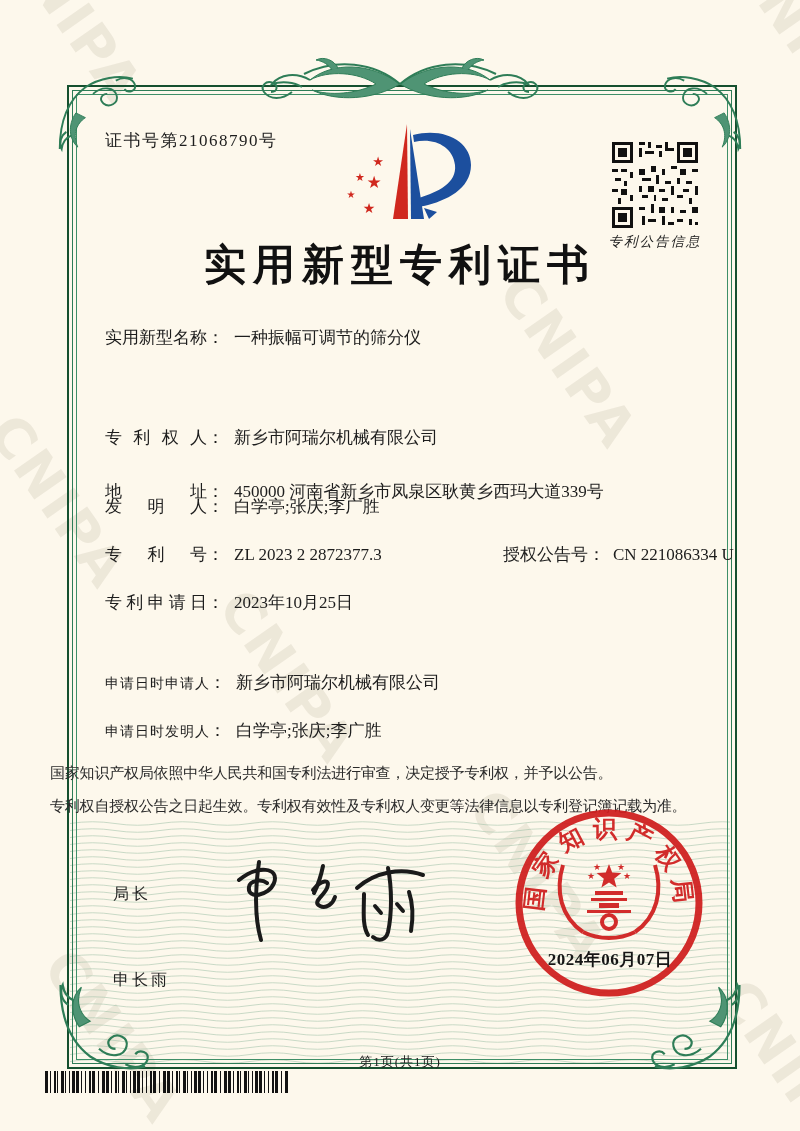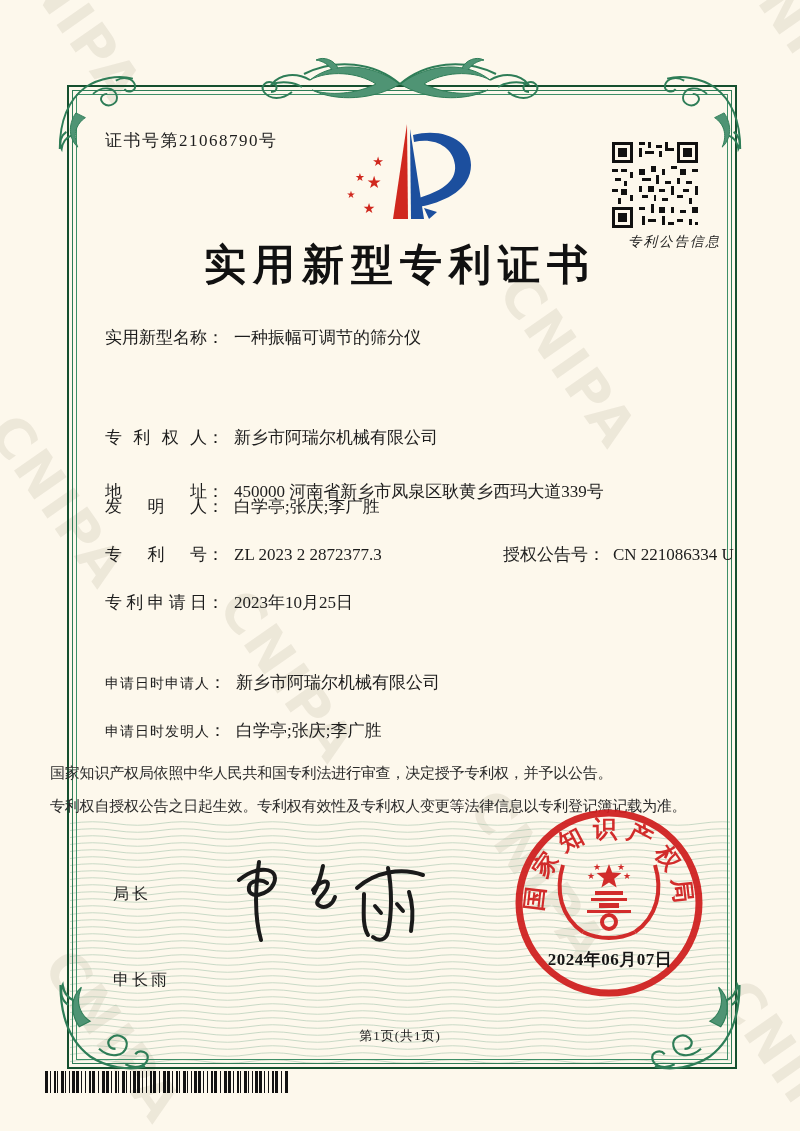--- a/index.html
+++ b/index.html
@@ -14,21 +14,21 @@
   
   .frame{position:absolute;left:67px;top:85px;width:666px;height:980px;z-index:1;
          border:2.5px solid #15502f;}
   .frame .f2{position:absolute;left:3px;top:3px;right:3px;bottom:3px;border:1.3px solid #2e7d57;}
   .frame .f3{position:absolute;left:7px;top:7px;right:7px;bottom:7px;border:0.8px solid #3f8f68;}
   .flourish{position:absolute;z-index:2;pointer-events:none;}
   
   .certno{position:absolute;left:105px;top:129px;font-size:17px;letter-spacing:1.5px;z-index:3;}
   .logo{position:absolute;left:323px;top:120px;width:162px;height:114px;z-index:3;}
   .qr{position:absolute;left:612px;top:142px;width:86px;height:86px;z-index:3;}
-  .qr-caption{position:absolute;left:589px;top:233px;width:132px;text-align:right;font-size:13.5px;
+  .qr-caption{position:absolute;left:589px;top:233px;width:132px;text-align:center;font-size:13.5px;
               letter-spacing:2px;font-style:italic;z-index:3;}
   .title{position:absolute;left:0;top:237px;width:800px;text-align:center;font-size:42px;
          font-weight:bold;letter-spacing:7px;box-sizing:border-box;z-index:3;color:#111;}
   
   .rows{position:absolute;left:105px;top:0;width:600px;z-index:3;font-size:17px;}
   .row{position:absolute;left:0;width:600px;white-space:nowrap;}
   .lab{display:inline-block;width:102px;text-align:justify;text-align-last:justify;vertical-align:baseline;}
   .lab.wide{width:104px;font-size:14px;margin-top:36px;}
   .colon{display:inline-block;margin-right:10px;}
   .pair2{position:absolute;left:350px;top:0;white-space:nowrap;margin-left:48px;}
@@ -40,21 +40,21 @@
   .sig-role{position:absolute;left:113px;top:884px;font-size:16px;letter-spacing:3px;z-index:3;
             font-family:"Liberation Sans",sans-serif;color:#222;}
   .sig-name{position:absolute;left:113px;top:970px;font-size:16px;letter-spacing:3px;z-index:3;
             font-family:"Liberation Sans",sans-serif;color:#222;}
   .sig-script{position:absolute;left:225px;top:848px;width:215px;height:108px;z-index:3;}
   
   .seal{position:absolute;left:511px;top:805px;width:196px;height:196px;z-index:4;opacity:0.93;}
   .seal-date{position:absolute;left:538px;top:948px;width:144px;text-align:center;font-size:17px;
              font-weight:bold;color:#161616;z-index:5;letter-spacing:0.5px;}
   
-  .page-num{position:absolute;left:0;top:1027px;width:800px;text-align:center;font-size:13px;
+  .page-num{position:absolute;left:0;top:1053px;width:800px;text-align:center;font-size:13px;
             letter-spacing:1px;z-index:3;color:#222;}
   .barcode{position:absolute;left:45px;top:1071px;width:244px;height:22px;z-index:3;
     background:repeating-linear-gradient(90deg,
       #121212 0 3px,transparent 3px 5px,#121212 5px 6px,transparent 6px 9px,
       #121212 9px 11px,transparent 11px 12px,#121212 12px 13px,transparent 13px 16px,
       #121212 16px 19px,transparent 19px 20px,#121212 20px 21px,transparent 21px 24px,
       #121212 24px 25px,transparent 25px 27px,#121212 27px 30px,transparent 30px 31px,
       #121212 31px 34px,transparent 34px 36px,#121212 36px 37px,transparent 37px 40px,
       #121212 40px 41px,transparent 41px 44px,#121212 44px 46px,transparent 46px 47px,
       #121212 47px 50px,transparent 50px 53px,#121212 53px 54px,transparent 54px 57px,

